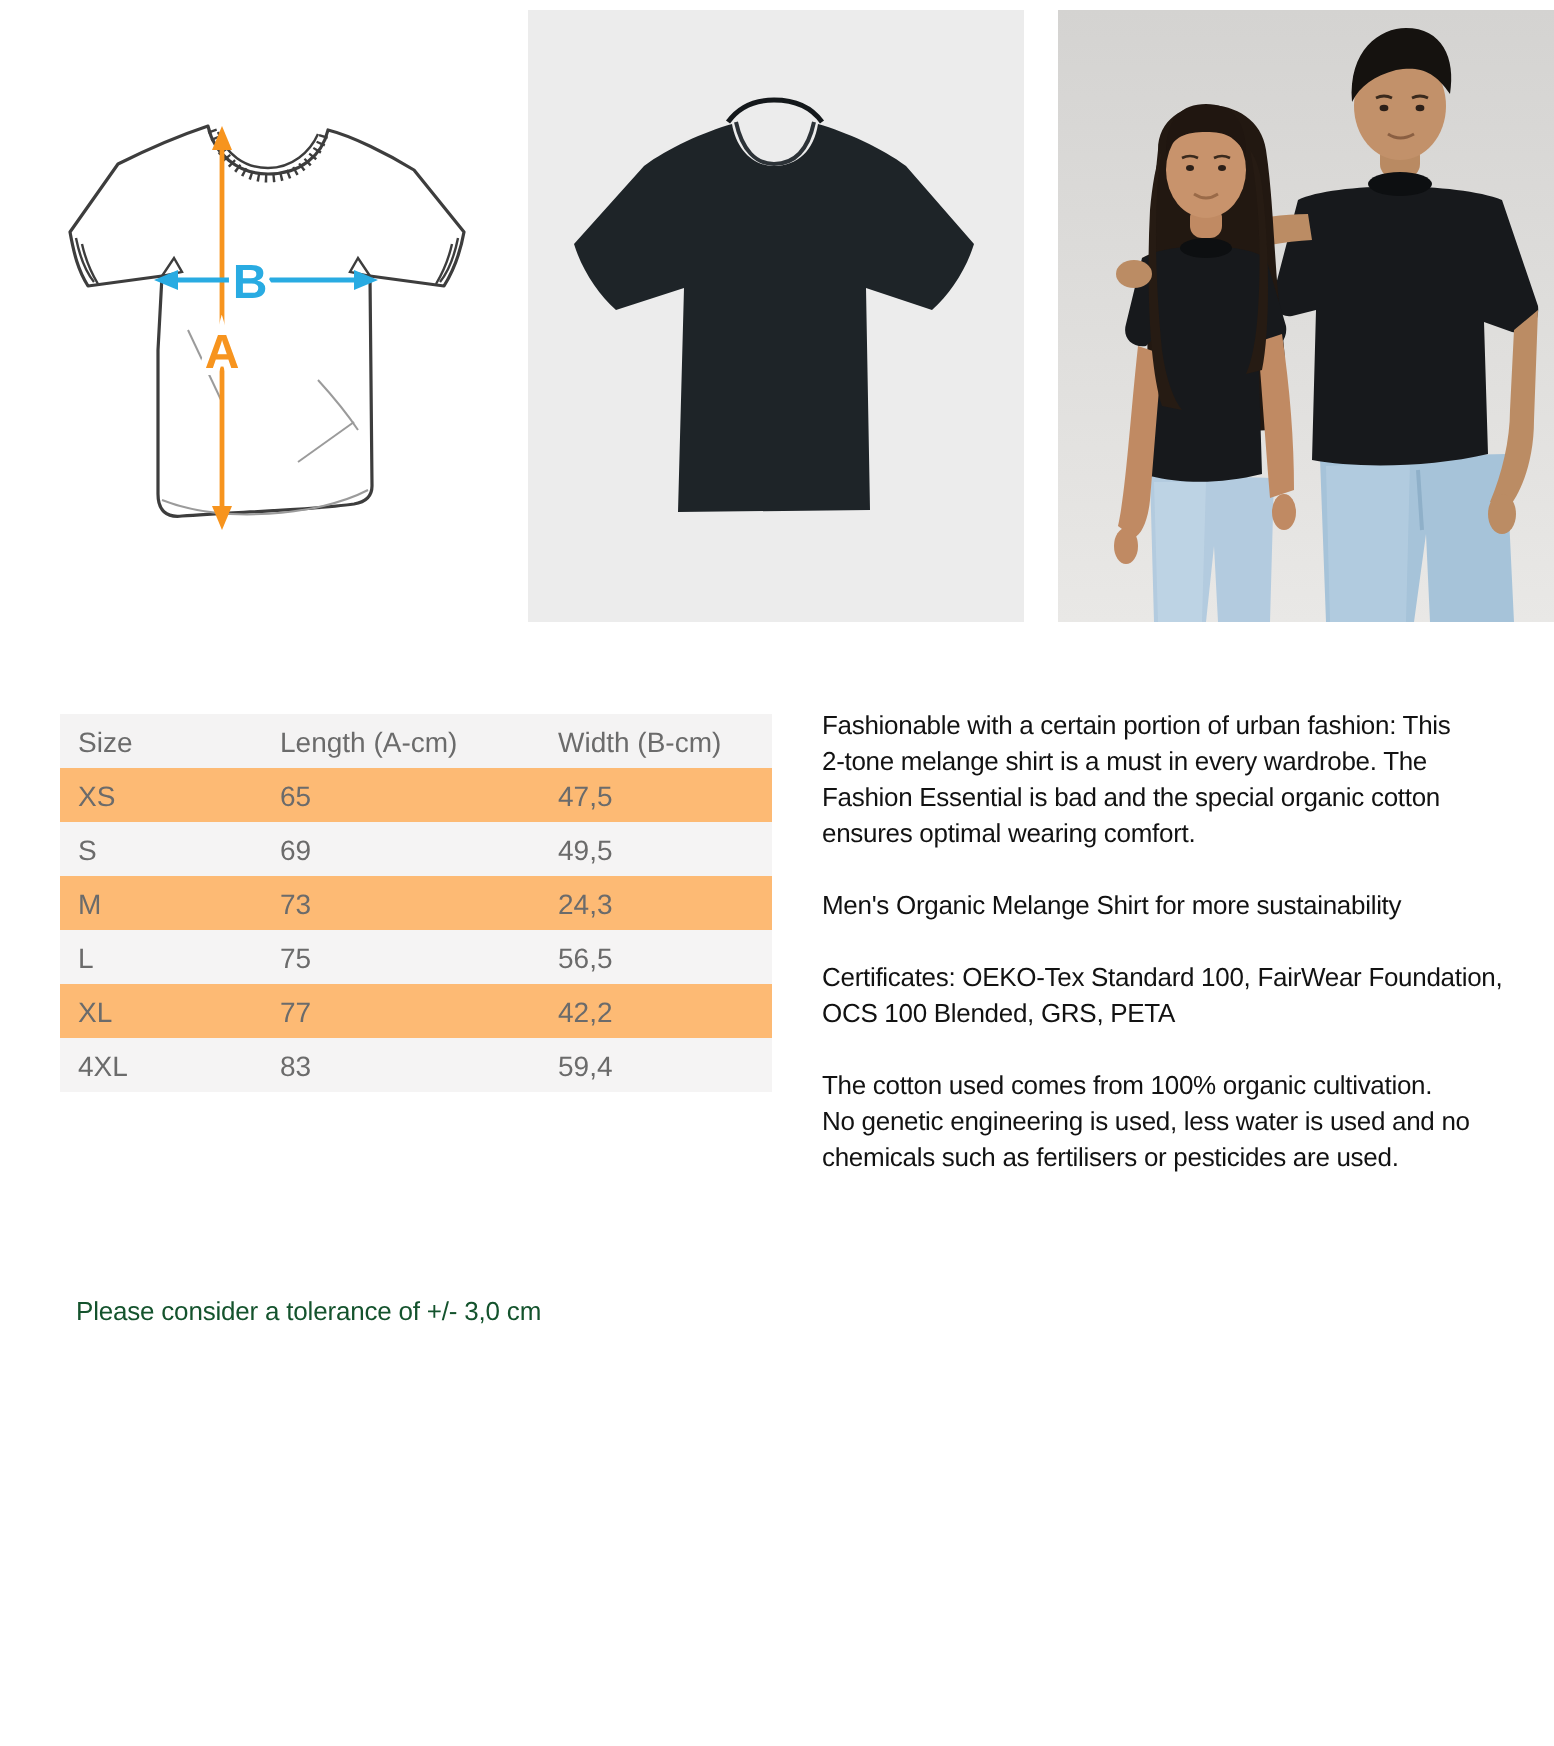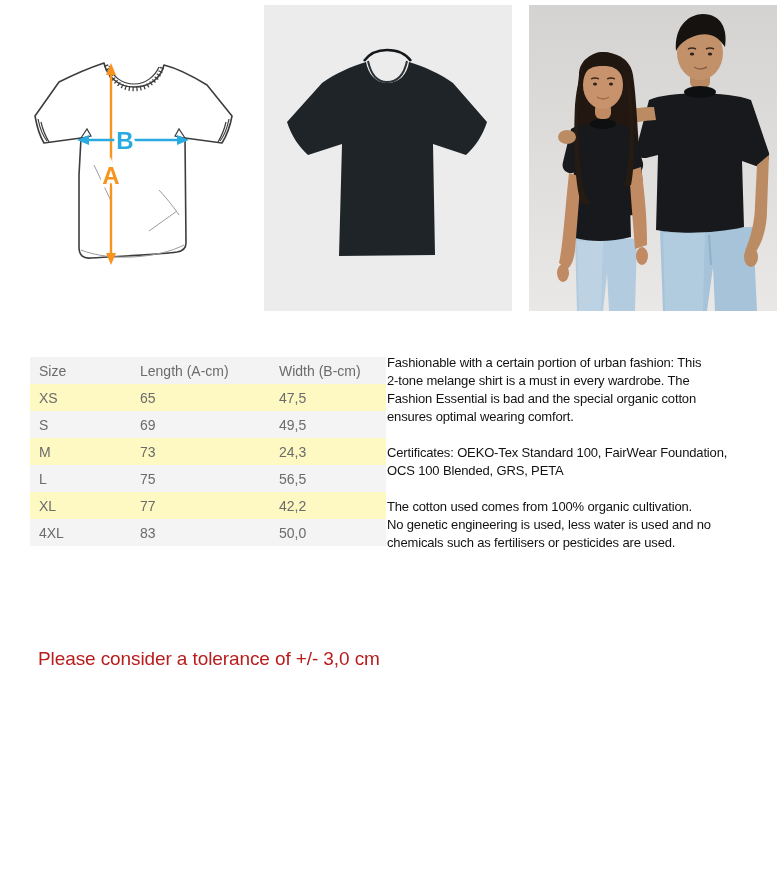--- a/index.html
+++ b/index.html
@@ -21,30 +21,30 @@
     border-collapse:collapse; table-layout:fixed;
     font-size:14px; color:#6b6b6b;
   }
   table.size-table col.c1 { width:101px; }
   table.size-table col.c2 { width:139px; }
   table.size-table col.c3 { width:116px; }
   table.size-table th, table.size-table td {
     font-weight:normal; text-align:left; height:27px; padding:0 0 0 9px;
   }
   tr.hdr  { background:#f4f3f3; }
-  tr.dark { background:#fef9c3; }
+  tr.dark { background:#fdba74; }
   tr.lite { background:#f5f4f4; }
 
   .note {
     position:absolute; left:38px; top:648px; margin:0;
-    font-size:19px; color:#b91c1c; letter-spacing:-0.1px;
+    font-size:13px; color:#14532d; letter-spacing:-0.1px;
   }
 
   .description {
-    position:absolute; left:387px; top:354px; width:366px;
+    position:absolute; left:411px; top:354px; width:366px;
     font-size:13px; line-height:18px; color:#121212; letter-spacing:-0.15px;
   }
   .description p { margin:0 0 18px 0; white-space:pre-line; }
 
   .arrow-label { font-weight:bold; font-size:24px; paint-order:stroke; stroke:#ffffff; stroke-width:7px; }
   .sketch { fill:#ffffff; stroke:#3d3d3d; stroke-width:1.6; stroke-linejoin:round; }
   .sketch-line { fill:none; stroke:#3d3d3d; stroke-width:1.2; }
   .fold { fill:none; stroke:#9b9b9b; stroke-width:1; }
 </style>
 </head>
@@ -190,32 +190,33 @@
         <td>56,5</td>
       </tr>
       <tr class="dark">
         <td>XL</td>
         <td>77</td>
         <td>42,2</td>
       </tr>
       <tr class="lite">
         <td>4XL</td>
         <td>83</td>
-        <td>50,0</td>
+        <td>59,4</td>
       </tr>
     </tbody>
   </table>
 
   <p class="note">Please consider a tolerance of +/- 3,0 cm</p>
 
   <div class="description">
     <p>Fashionable with a certain portion of urban fashion: This
 2-tone melange shirt is a must in every wardrobe. The
 Fashion Essential is bad and the special organic cotton
 ensures optimal wearing comfort.</p>
+    <p>Men's Organic Melange Shirt for more sustainability</p>
     <p>Certificates: OEKO-Tex Standard 100, FairWear Foundation,
 OCS 100 Blended, GRS, PETA</p>
     <p>The cotton used comes from 100% organic cultivation.
 No genetic engineering is used, less water is used and no
 chemicals such as fertilisers or pesticides are used.</p>
   </div>
 
 </div>
 
 </body></html>

